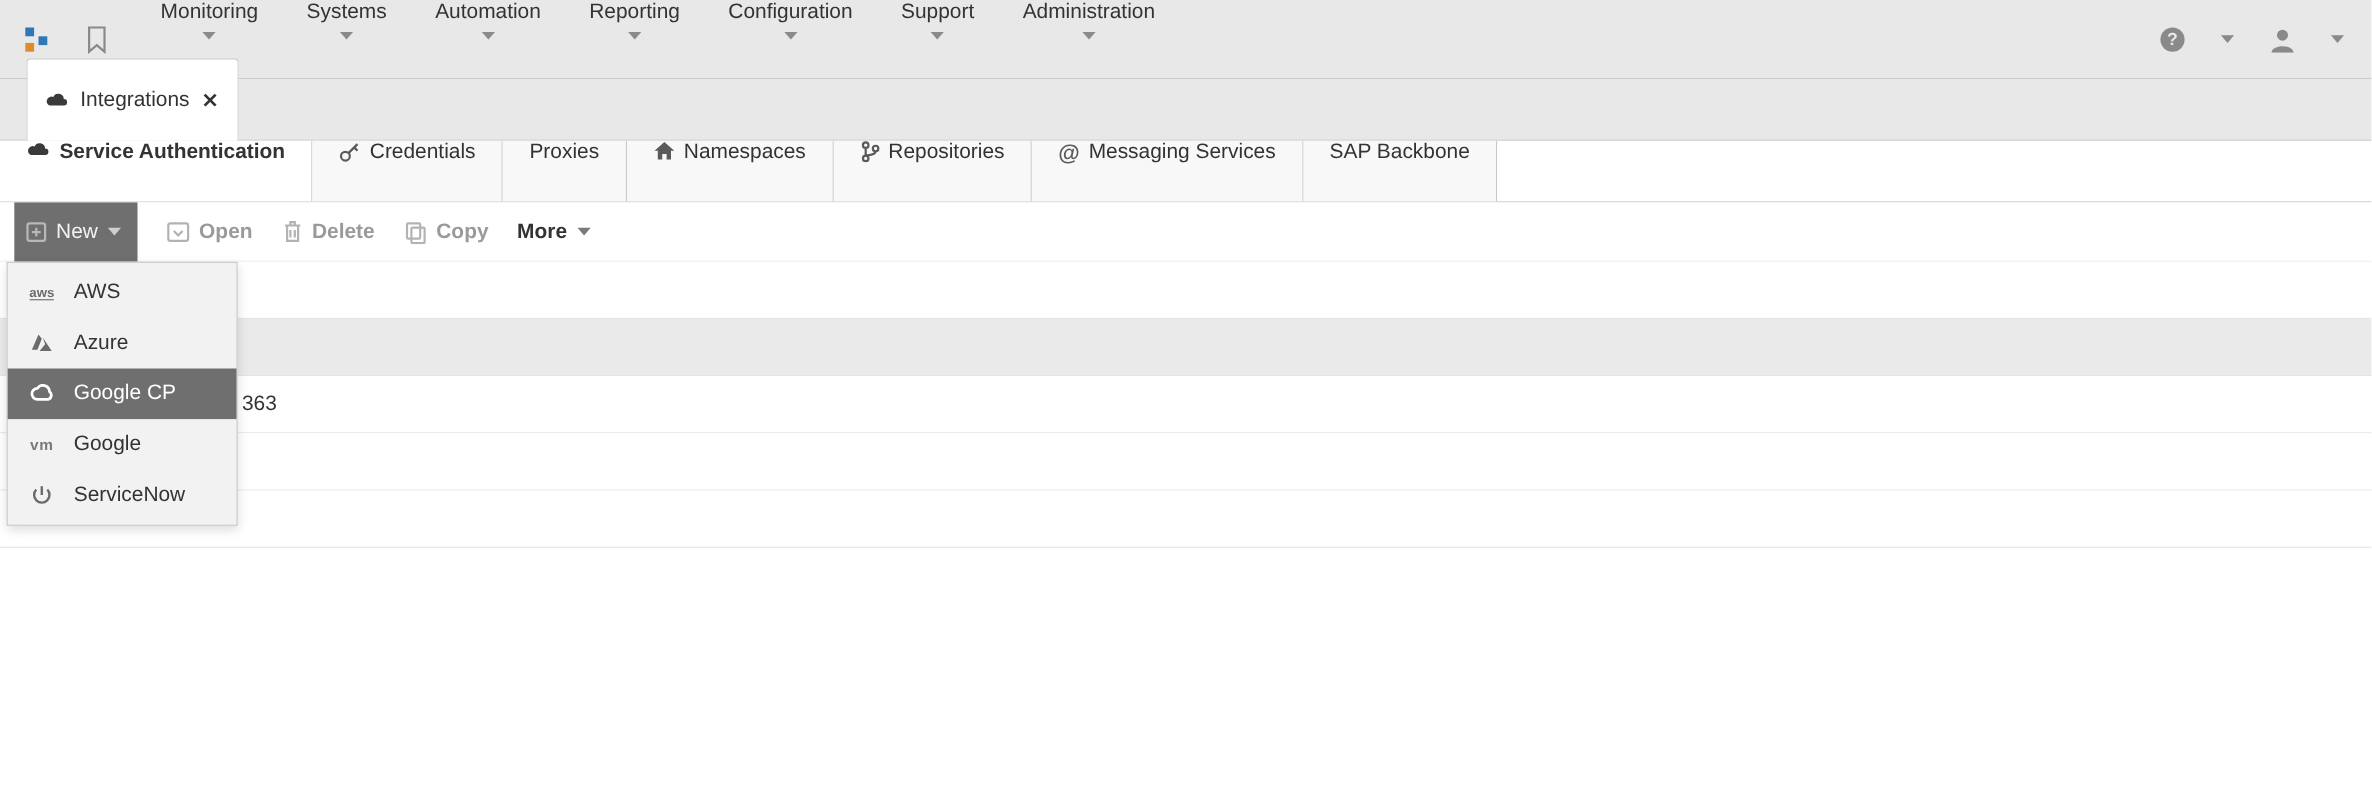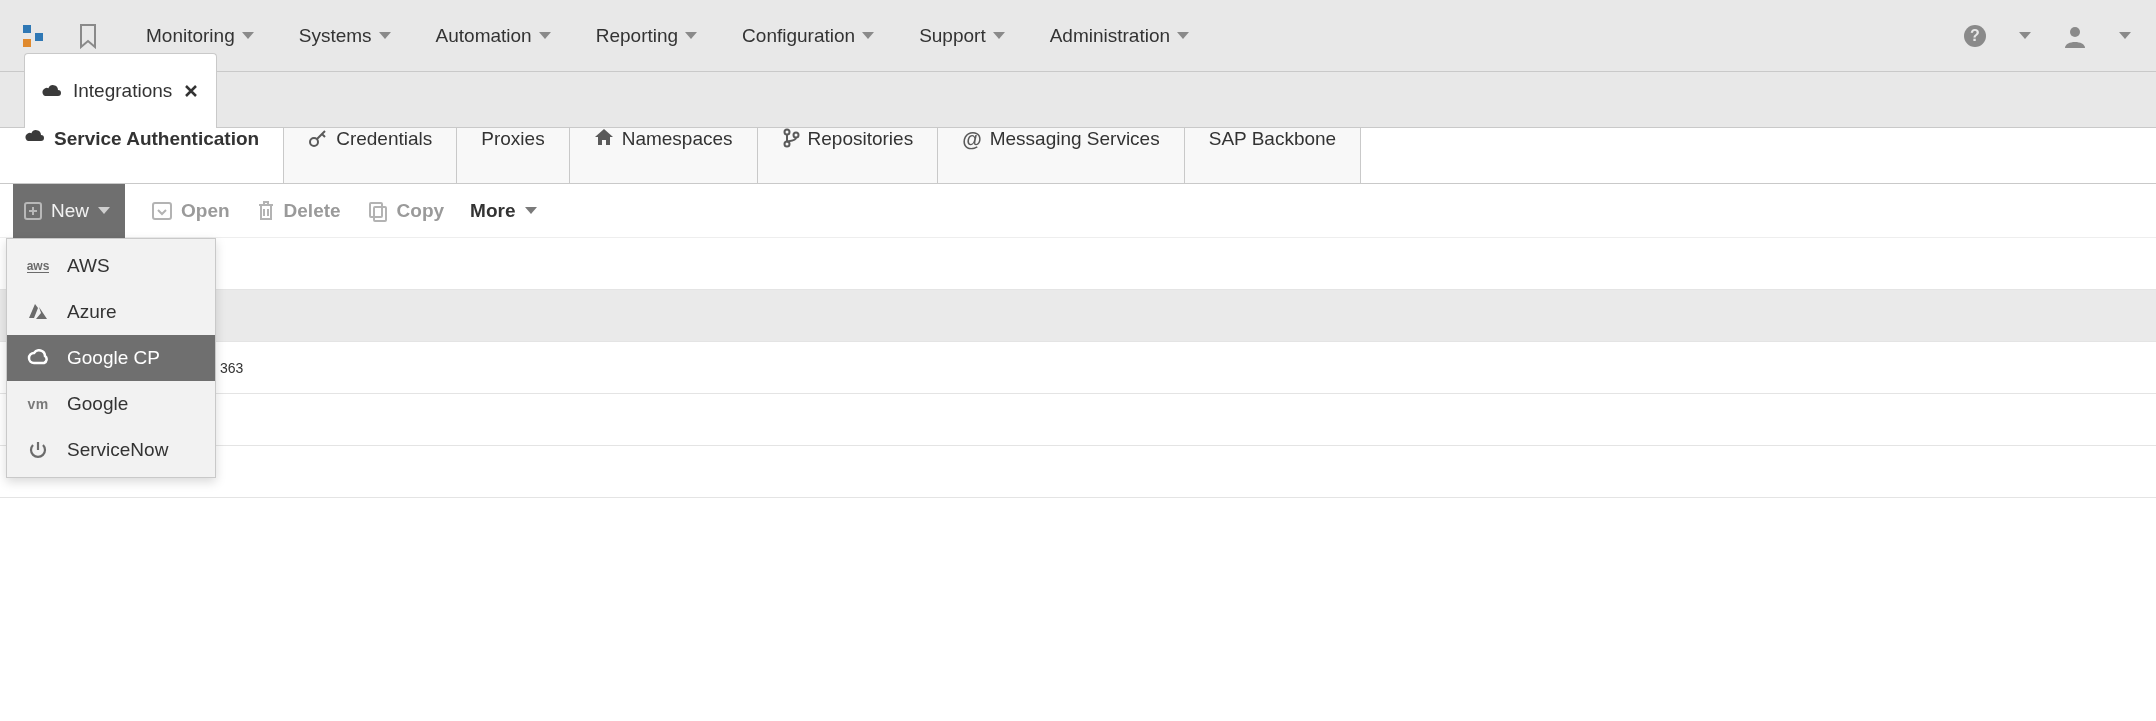--- a/index.html
+++ b/index.html
@@ -18,21 +18,21 @@
   html,body{margin:0;padding:0;font-family:Arial,Helvetica,sans-serif;color:var(--text);font-size:19px;background:var(--white);}
   body{width:2156px;height:721px;overflow:hidden;position:relative;}
 
   
   .topbar{
     height:72px;background:var(--grey-bg);display:flex;align-items:center;
     padding:0 10px;gap:8px;border-bottom:1px solid var(--border);
   }
   .topbar .logo{width:36px;height:36px;display:flex;align-items:center;justify-content:center;margin:0 8px;}
   .topbar .bookmark{width:36px;height:36px;display:flex;align-items:center;justify-content:center;color:#7b7b7b;margin-right:14px;}
-  .navitem{display:flex;align-items:center;gap:6px;padding:0 18px;height:100%;cursor:pointer;color:var(--text);white-space:nowrap;}
+  .navitem{display:flex;align-items:center;gap:6px;padding:0 18px;height:100%;cursor:pointer;color:var(--text);white-space:nowrap;flex-direction:column;}
   .navitem .caret{color:#8a8a8a;}
   .spacer{flex:1;}
   .iconbtn{width:34px;height:34px;display:flex;align-items:center;justify-content:center;color:#7b7b7b;cursor:pointer;margin:0 4px;}
 
   
   .crumbbar{
     height:56px;background:var(--grey-bg);display:flex;align-items:flex-end;padding:0;border-bottom:1px solid var(--border);
   }
   .crumb-tab{
     background:var(--white);border:1px solid var(--border);border-bottom:none;
@@ -79,21 +79,21 @@
   .dropdown .item .mi-icon{width:26px;display:flex;justify-content:center;}
   .dropdown .item.selected svg{color:#fff;}
   .dropdown .item svg{color:#6b6b6b;}
   .aws-text{font:600 12px Arial;color:#6b6b6b;}
   .aws-underline{border-bottom:1.5px solid #6b6b6b;display:inline-block;line-height:11px;}
   .vm-text{font:700 14px Arial;color:#7a7a7a;letter-spacing:0.5px;}
 
   
   .content{position:relative;}
   .row{
-    height:52px;display:flex;align-items:center;border-bottom:1px solid #e4e4e4;padding-left:220px;font-size:14px;
+    height:52px;display:flex;align-items:center;border-bottom:1px solid #e4e4e4;padding-left:220px;font-size:19px;
   }
   .row.header{background:var(--grey-bg2);}
   .row.data{background:var(--white);}
 
   svg{display:block;}
   .caret-svg{width:14px;height:10px;}
 </style>
 </head>
 <body>
 

